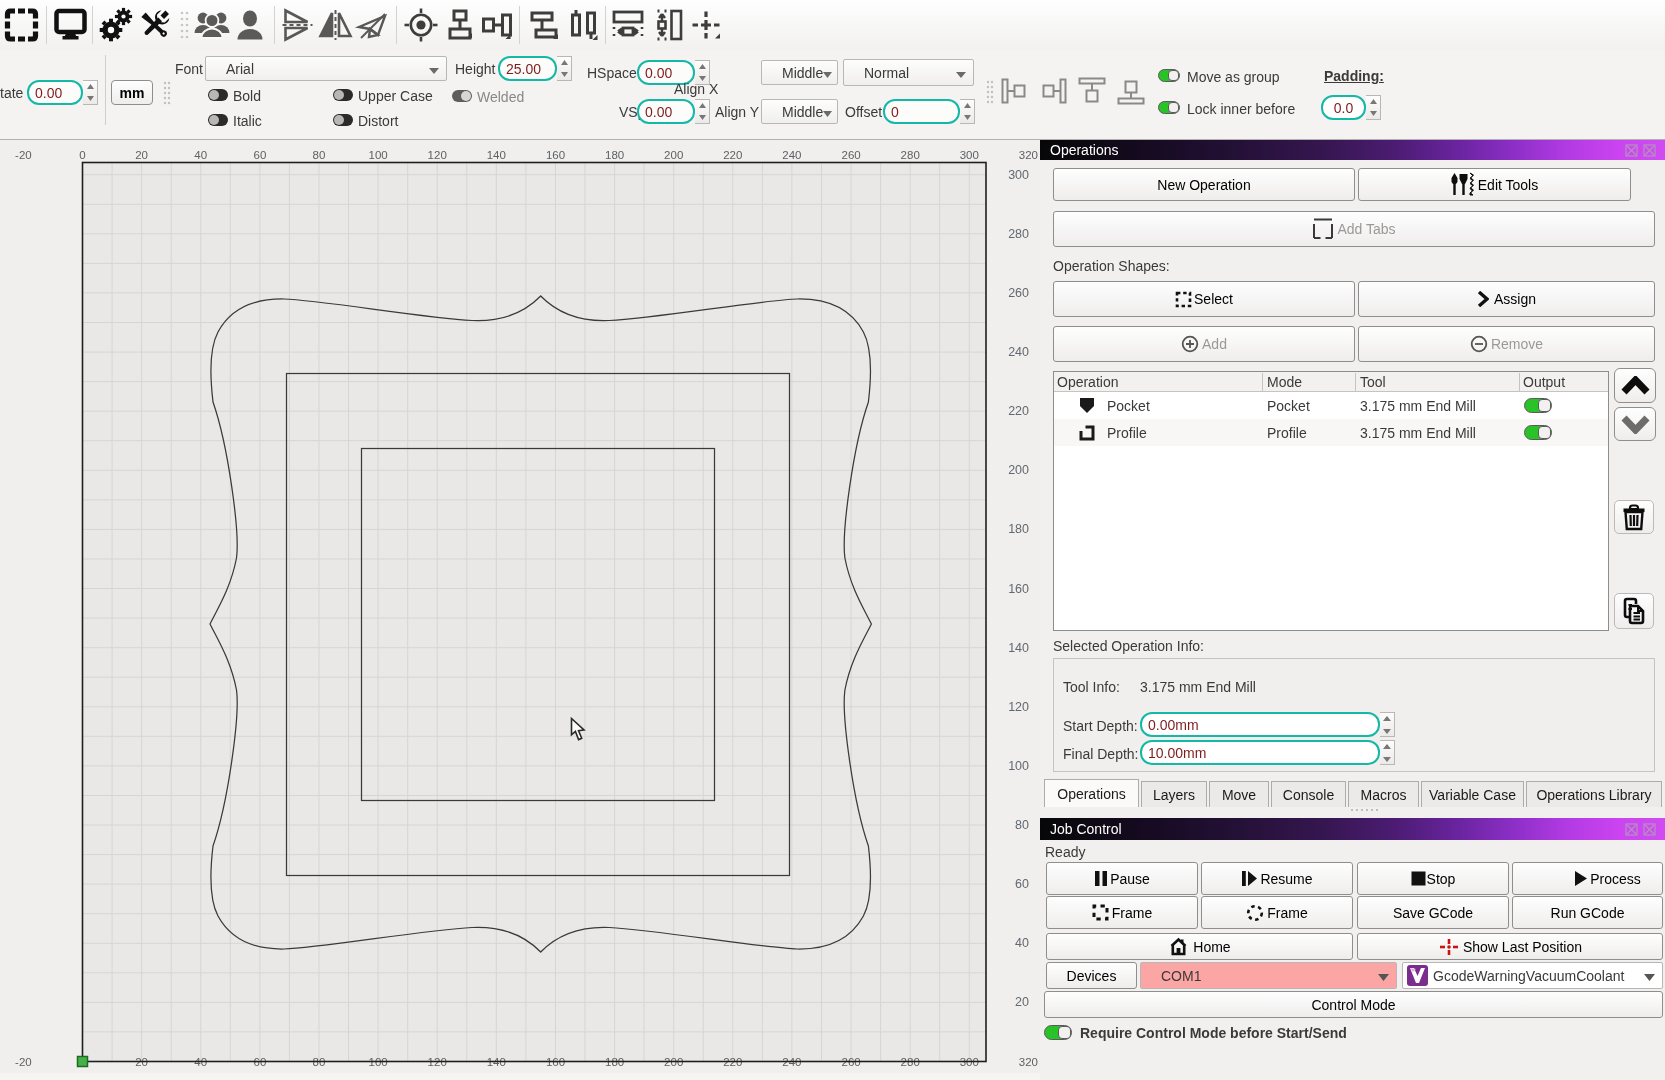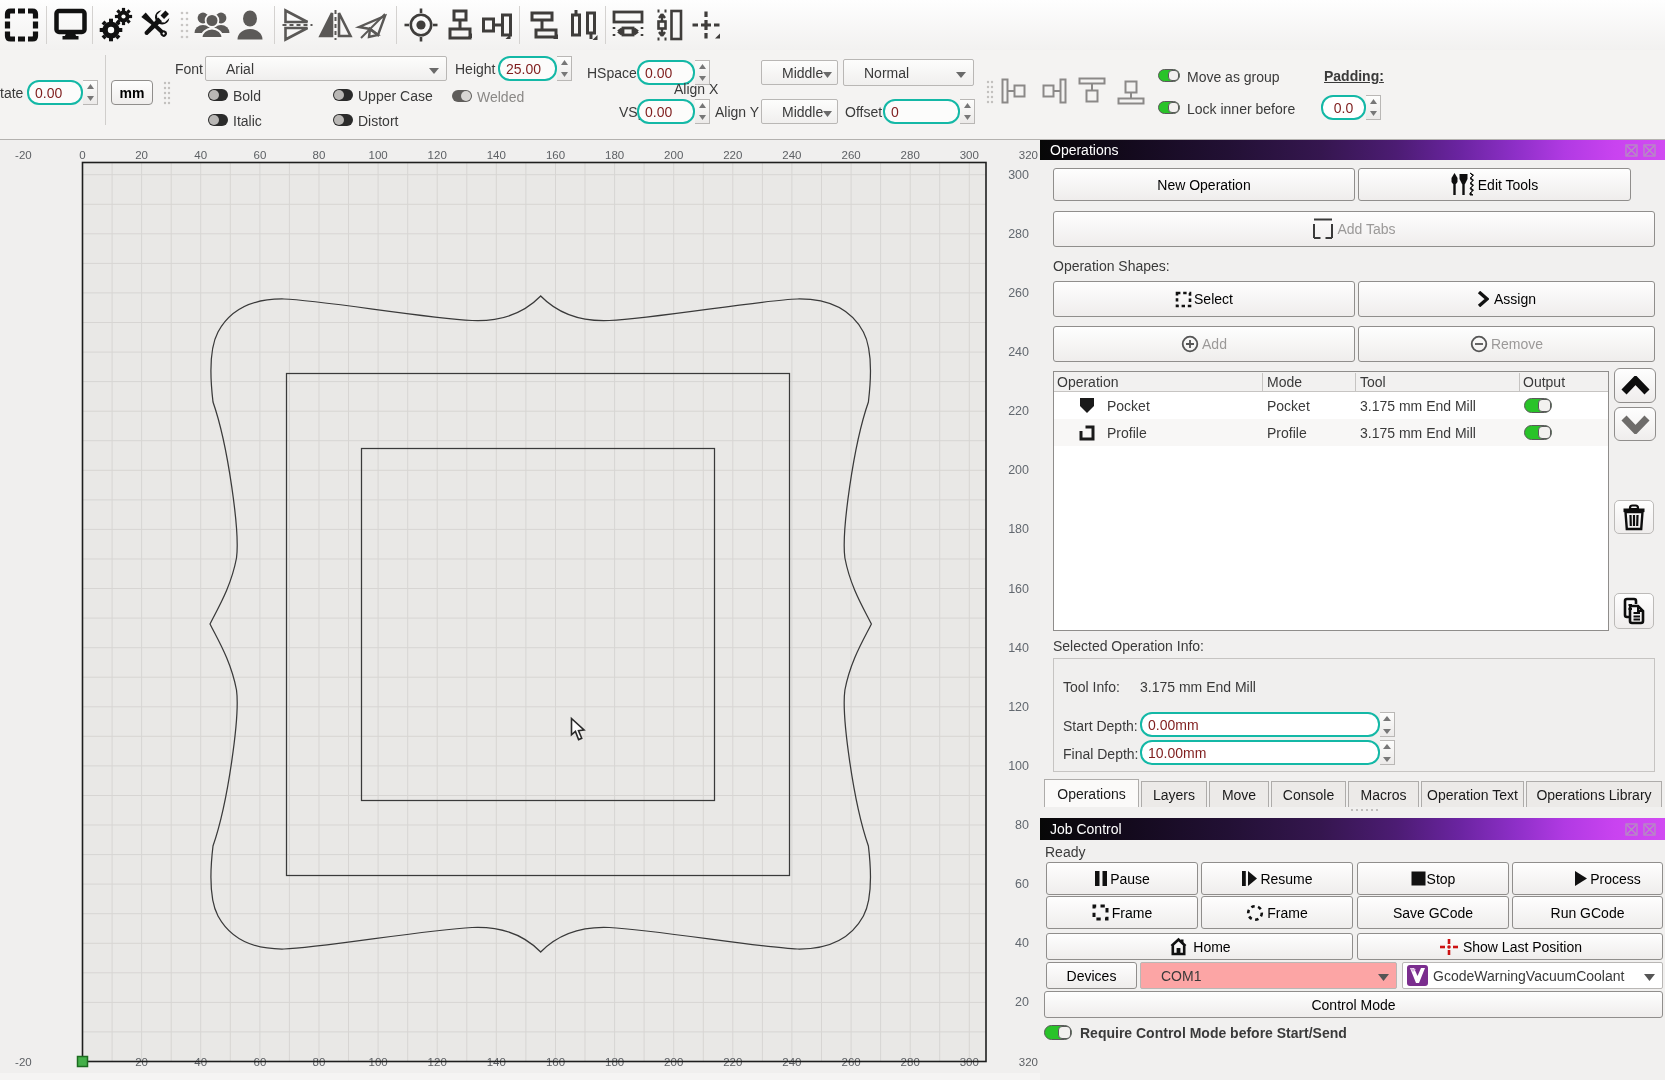--- a/index.html
+++ b/index.html
@@ -634,21 +634,21 @@
       <path d="M5 1 L9 6 L1 6 Z" fill="#777"></path>
       <path d="M5 19 L9 14 L1 14 Z" fill="#777"></path>
     </svg>
 </div>
 
 <div class="abs tab" style="left:1044px;top:779px;width:95px;height:28px;background:#fbfaf9;z-index:2;">Operations</div>
 <div class="abs tab" style="left:1141px;top:781px;width:66px;height:26px;">Layers</div>
 <div class="abs tab" style="left:1209px;top:781px;width:60px;height:26px;">Move</div>
 <div class="abs tab" style="left:1271px;top:781px;width:75px;height:26px;">Console</div>
 <div class="abs tab" style="left:1348px;top:781px;width:71px;height:26px;">Macros</div>
-<div class="abs tab" style="left:1421px;top:781px;width:103px;height:26px;">Operation Text</div>
+<div class="abs tab" style="left:1421px;top:781px;width:103px;height:26px;">Variable Case</div>
 <div class="abs tab" style="left:1526px;top:781px;width:136px;height:26px;">Operations Library</div>
 <svg class="abs" style="left:1350px;top:808px" width="32" height="6">
  <g fill="#b5b3b1">
       <circle cx="2" cy="2" r="1.1"></circle>
       <circle cx="7" cy="2" r="1.1"></circle>
       <circle cx="12" cy="2" r="1.1"></circle>
       <circle cx="17" cy="2" r="1.1"></circle>
       <circle cx="22" cy="2" r="1.1"></circle>
       <circle cx="27" cy="2" r="1.1"></circle>
     </g>

